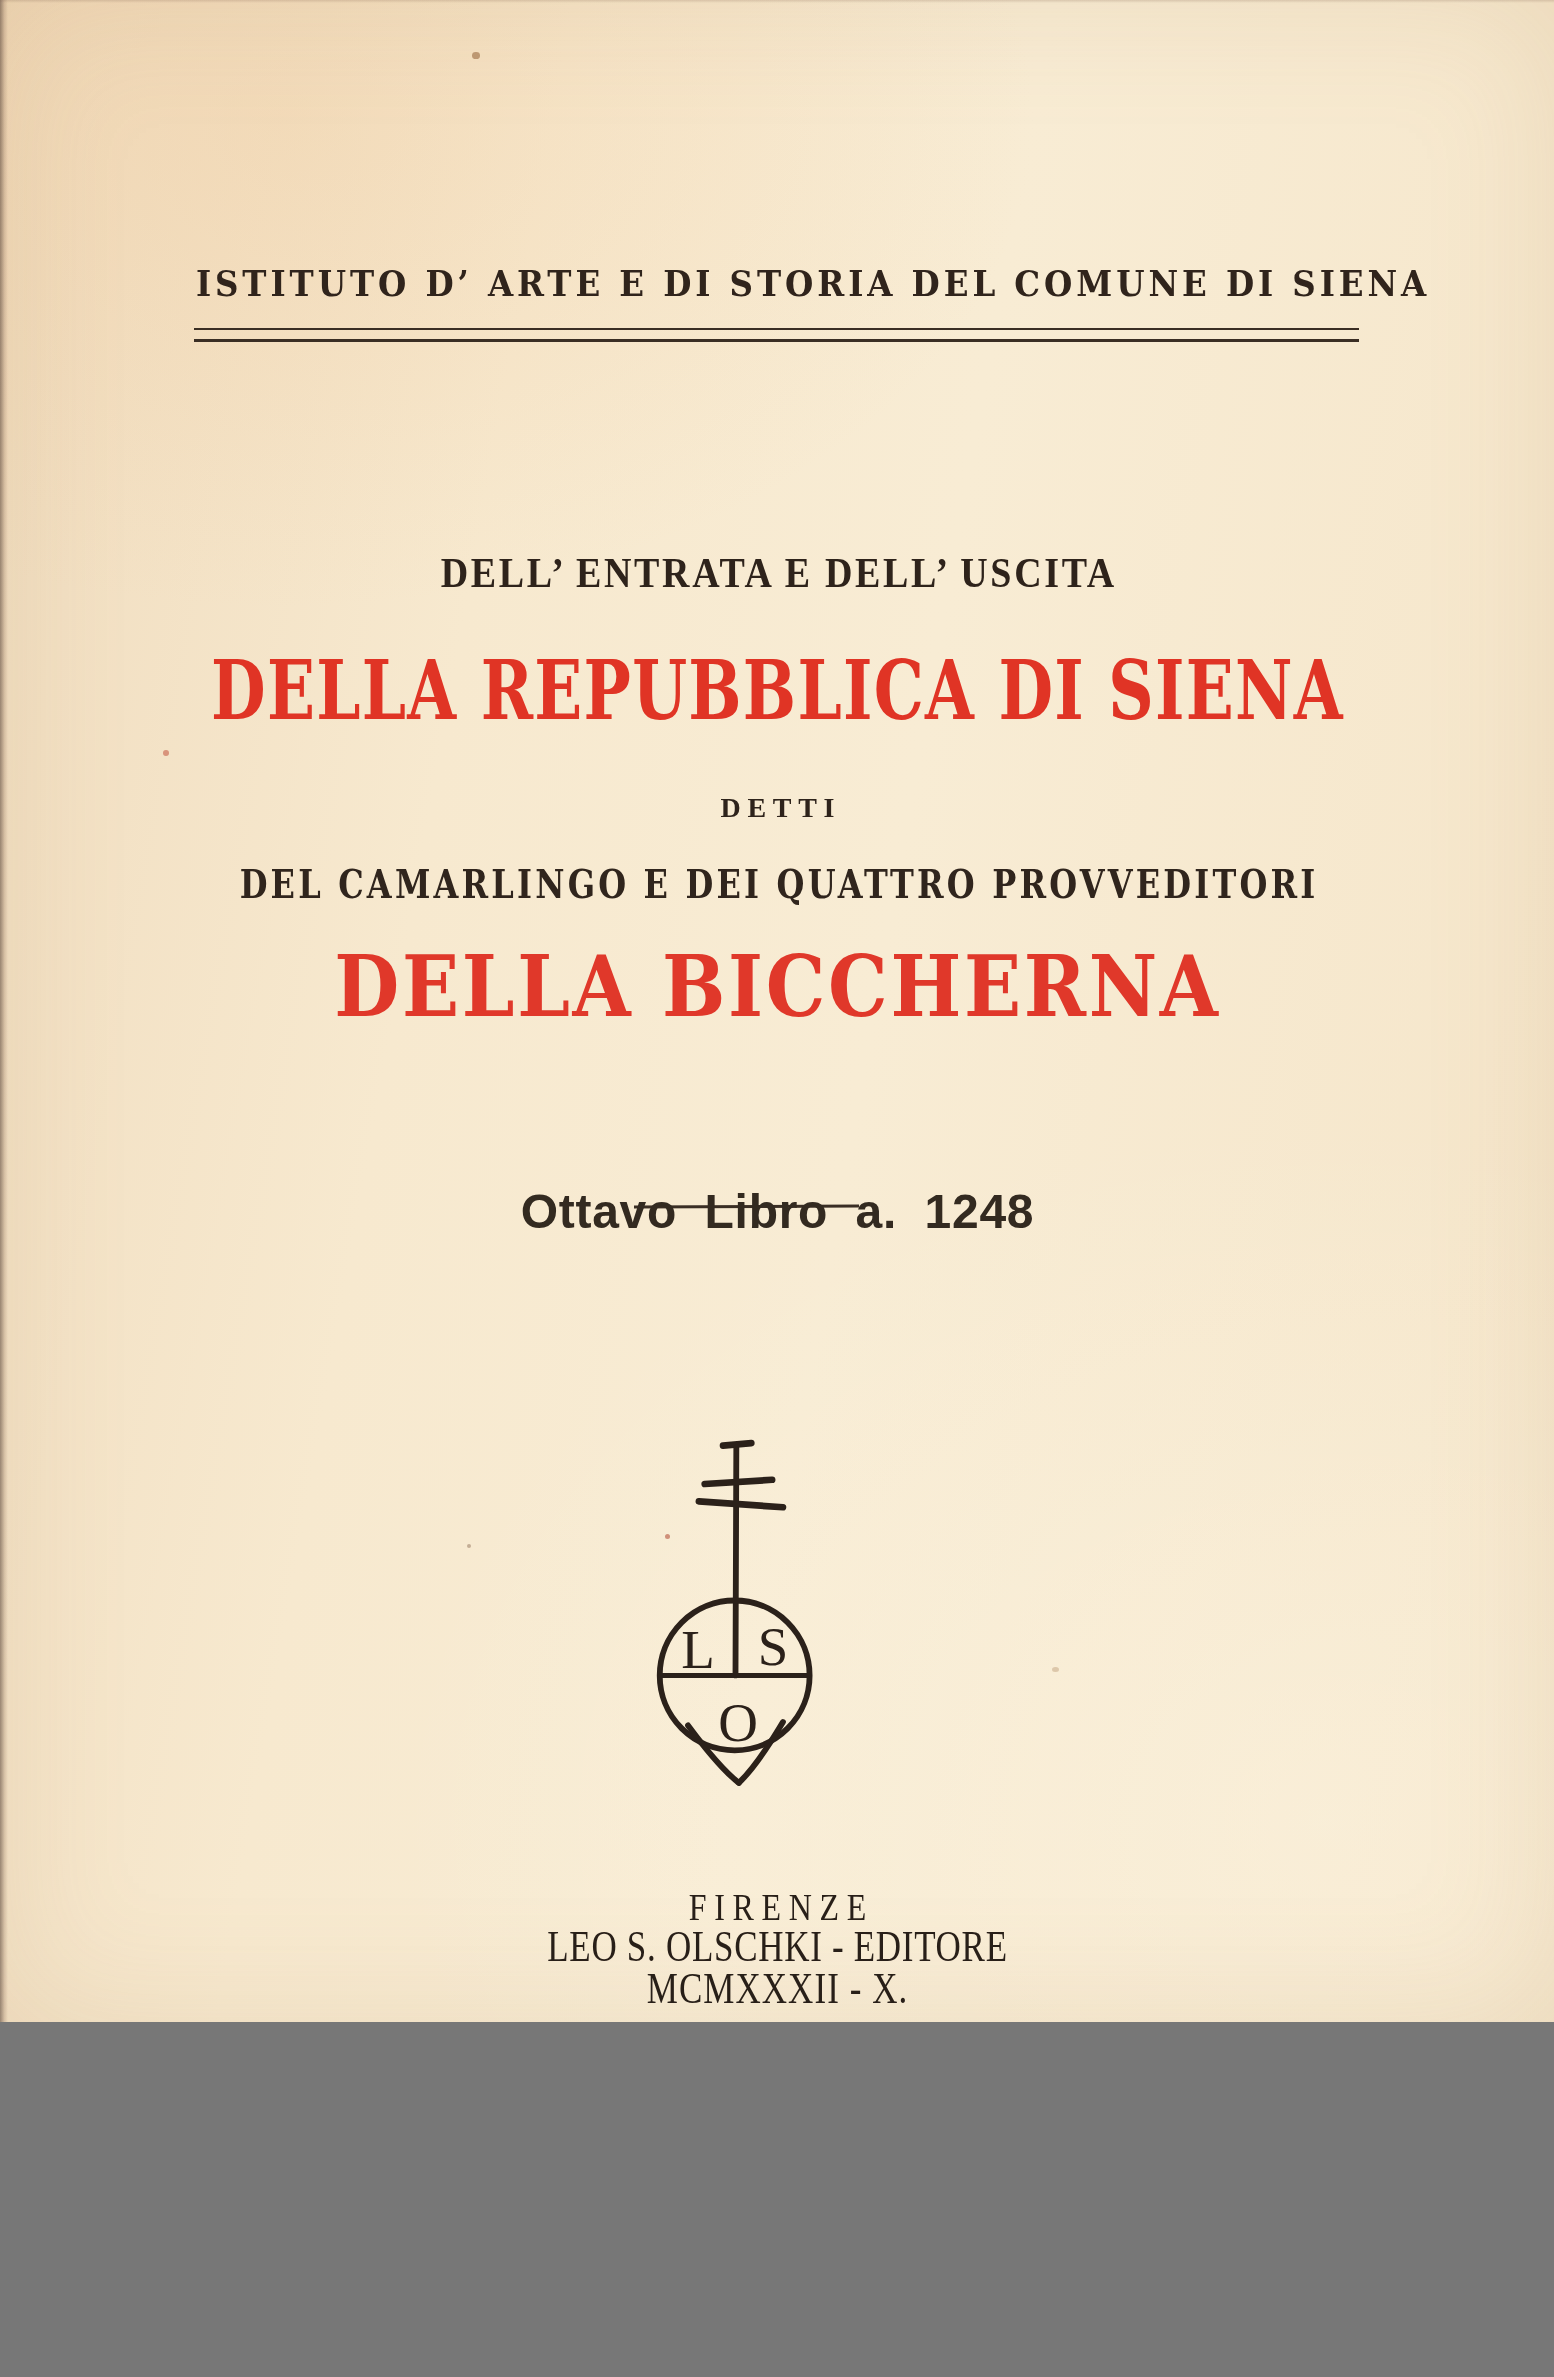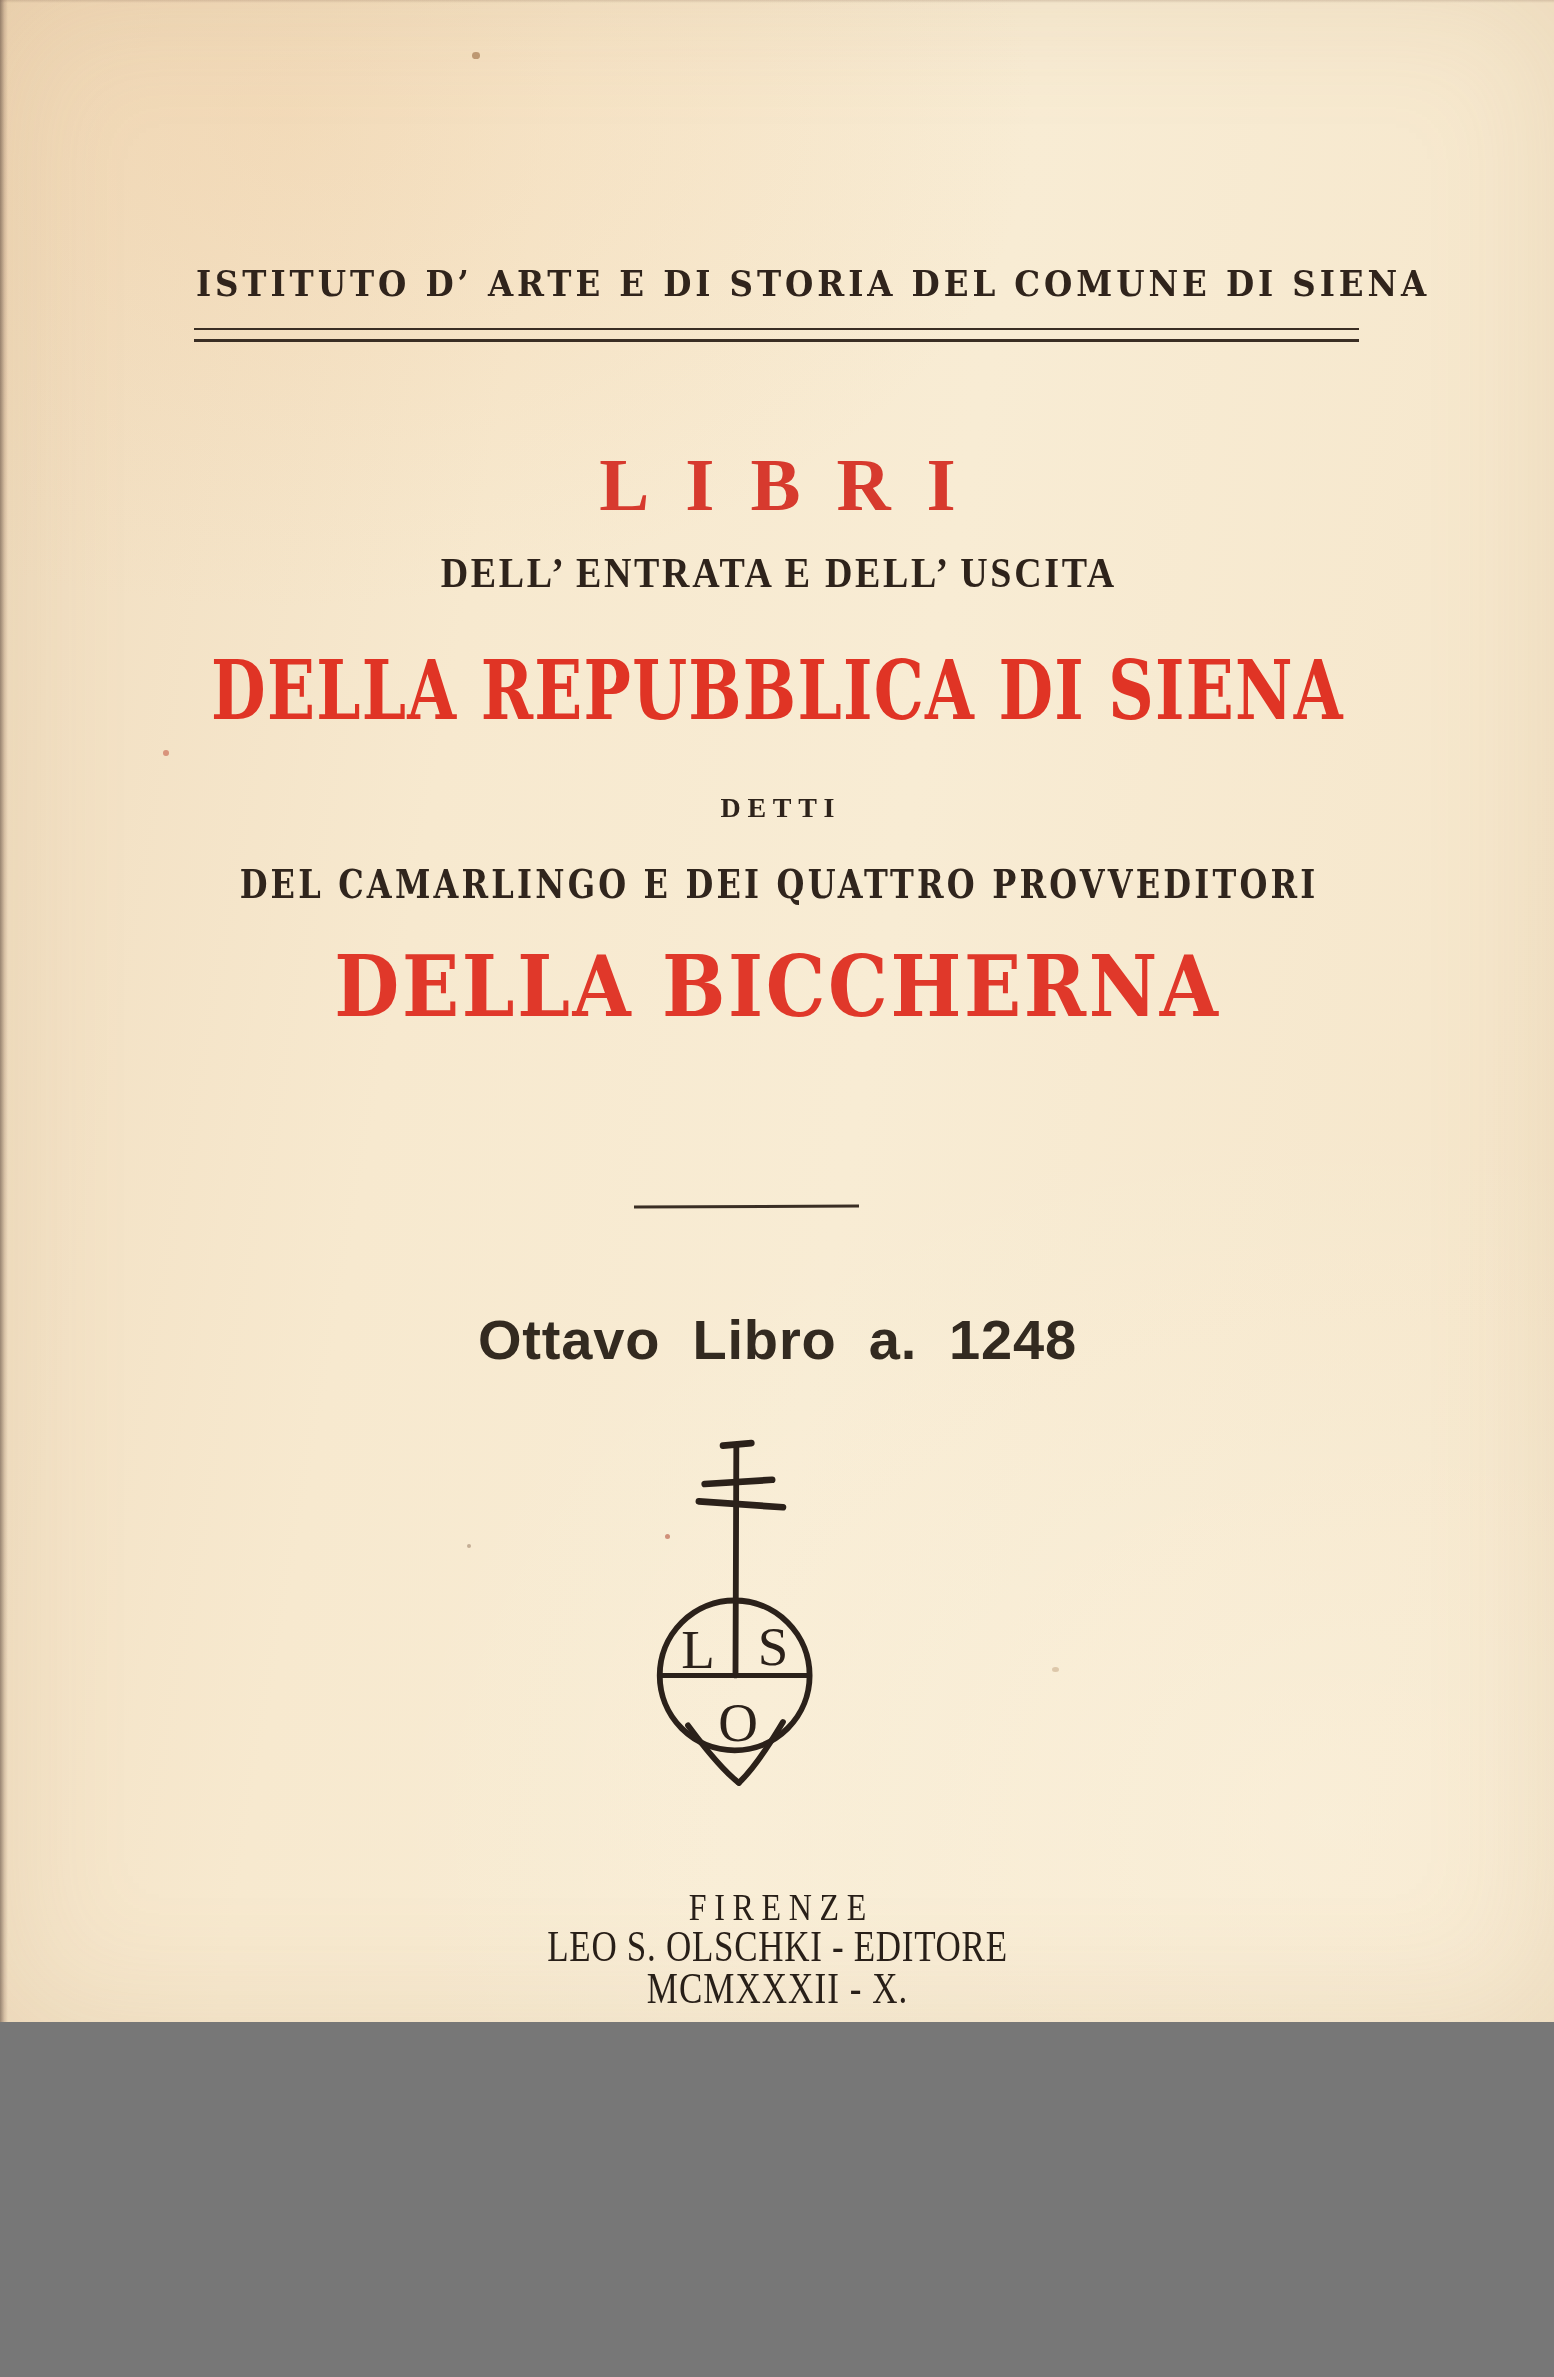--- a/index.html
+++ b/index.html
@@ -82,23 +82,23 @@
     font-size:75px;letter-spacing:.035em;
     transform:scaleY(1.12);
     color:var(--red3,#e0382a);
   }
   .short-rule{
     position:absolute;top:1205px;left:634px;width:225px;height:3.3px;
     background:var(--rule,#3a2e24);
     transform:rotate(-.3deg);
   }
   .volume{
-    top:1312px;
+    top:1188px;
     font-family:"Liberation Sans", sans-serif;font-weight:700;
-    font-size:56px;letter-spacing:.015em;word-spacing:.28em;
+    font-size:48px;letter-spacing:.015em;word-spacing:.28em;
     color:#332a20;
   }
   .device{position:absolute;left:638px;top:1434px;width:200px;height:358px;}
   .imprint-city{
     top:1891px;
     font-size:32px;letter-spacing:.24em;text-indent:.24em;
     transform:scaleY(1.2);
     color:#281f18;
   }
   .imprint-publisher{
@@ -128,21 +128,20 @@
   <div class="speck s1"></div>
   <div class="speck s2"></div>
   <div class="speck s3"></div>
   <div class="speck s4"></div>
   <div class="speck s5"></div>
 
   <div class="line institution">ISTITUTO D’ ARTE E DI STORIA DEL COMUNE DI SIENA</div>
 
   <div class="double-rule"></div>
 
-  <div class="line center series">LIBRI</div>
 
   <div class="line center subtitle-top">DELL’ ENTRATA E DELL’ USCITA</div>
 
   <div class="line center republic">DELLA REPUBBLICA DI SIENA</div>
 
   <div class="line center connector">DETTI</div>
 
   <div class="line center officials">DEL CAMARLINGO E DEI QUATTRO PROVVEDITORI</div>
 
   <div class="line center biccherna">DELLA BICCHERNA</div>

